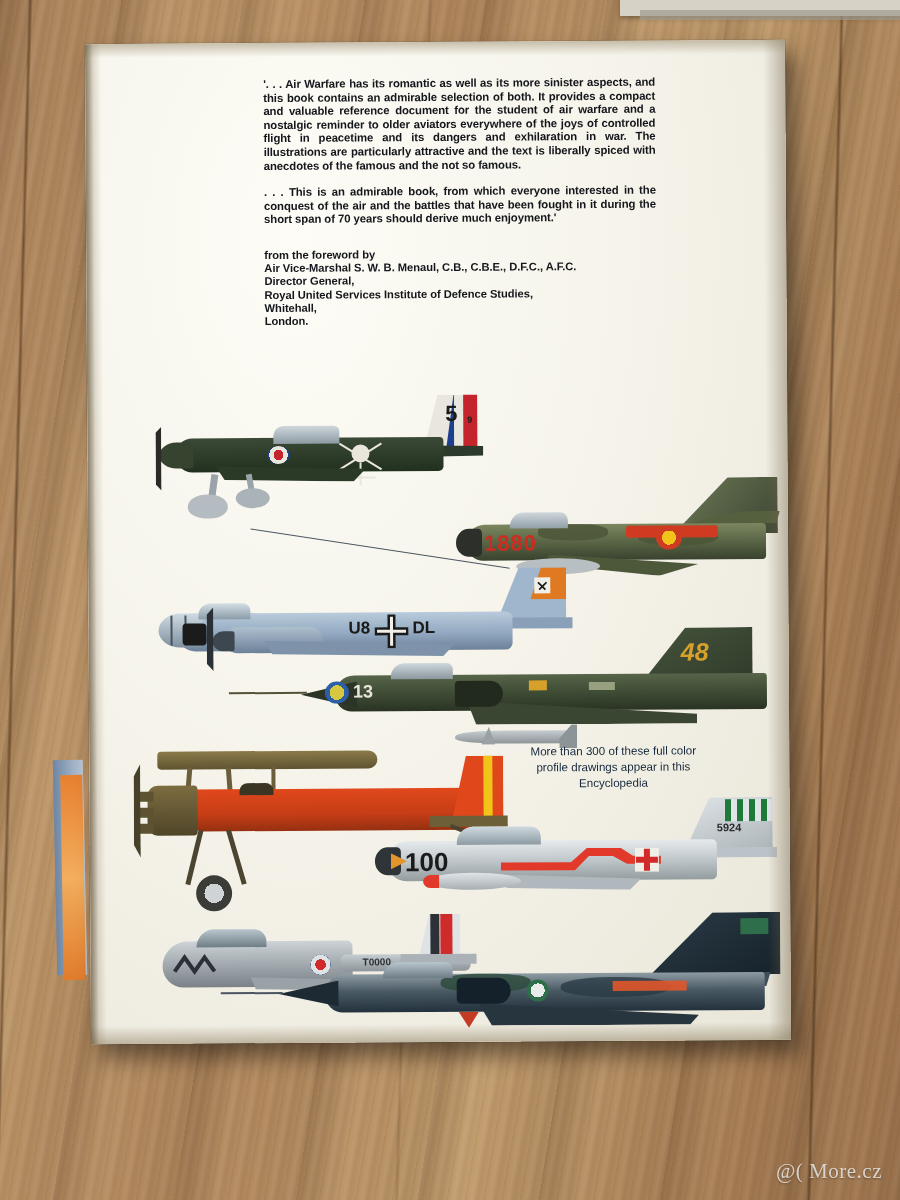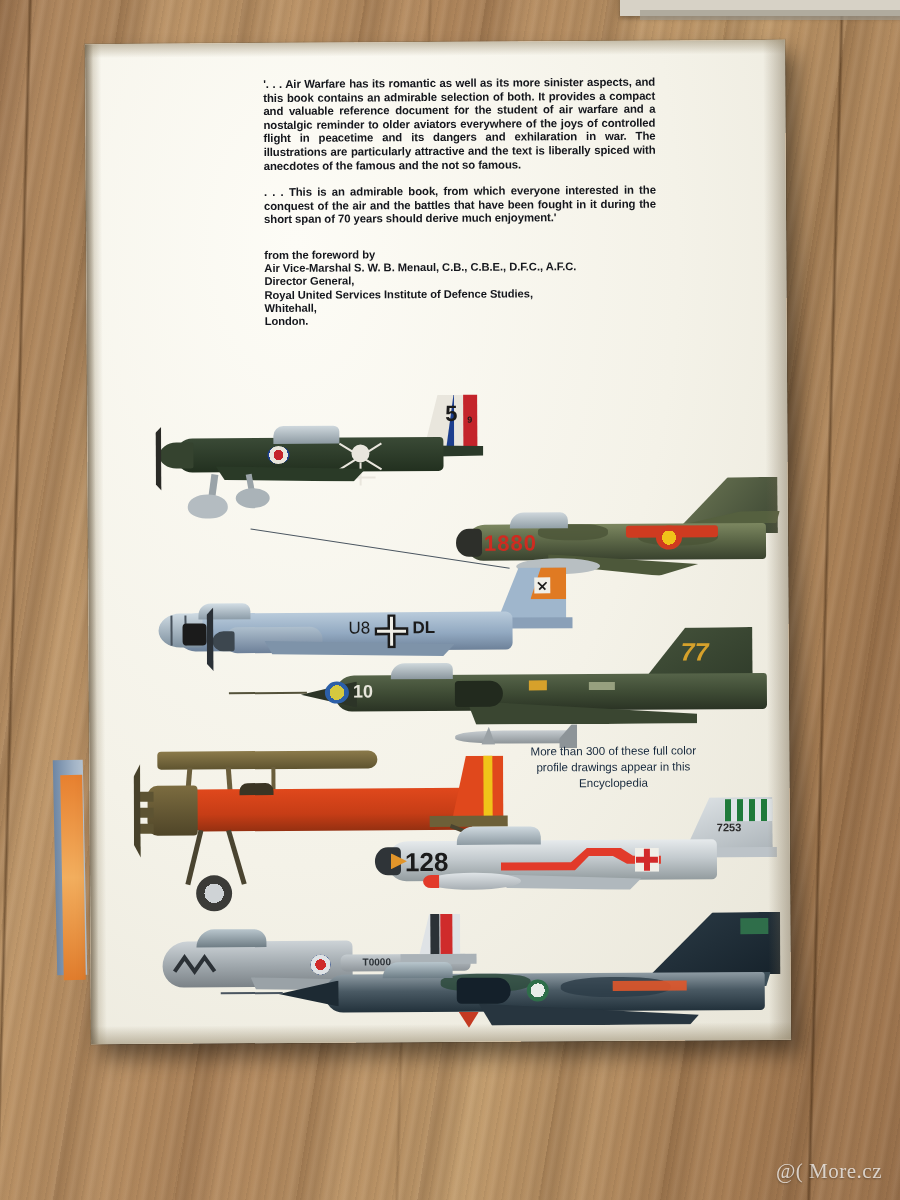--- a/index.html
+++ b/index.html
@@ -320,52 +320,52 @@
                     clip-path: polygon(0% 0%, 100% 26%, 94% 100%, 4% 82%);"></div>
 
         <div class="p-part" style="left:88px; top:62px; width:24px; height:22px; background:#1b1b1b; border-radius:4px;"></div>
 
         <div class="p-part" style="left:280px; top:54px; width:34px; height:34px;">
           <svg viewBox="0 0 34 34" width="34" height="34">
             <path d="M13 0h8v13h13v8H21v13h-8V21H0v-8h13z" fill="#1b1b1b"></path>
             <path d="M15.5 2.5h3v13h13v3h-13v13h-3v-13h-13v-3h13z" fill="#f0efe8"></path>
           </svg>
         </div>
-        <div class="p-part" style="left:254px; top:58px; color:#1b1b1b; font-size:17px; font-weight:400;">U8</div>
+        <div class="p-part" style="left:254px; top:58px; color:#1b1b1b; font-size:17px; font-weight:700;">U8</div>
         <div class="p-part" style="left:318px; top:58px; color:#1b1b1b; font-size:17px; font-weight:800;">DL</div>
 
         <div class="p-part" style="left:150px; top:8px; width:262px; height:44px;
                     border-top:1px solid #4a5560; transform: rotate(9deg); transform-origin: right center;"></div>
       </div>
 
       <div class="plane" style="left:140px; top:585px; width:560px; height:130px;">
 
         <div class="p-part" style="left:404px; top:2px; width:120px; height:66px; background:linear-gradient(150deg,#46543c,#2e3a29);
                     clip-path: polygon(0% 100%, 44% 0%, 100% 0%, 100% 100%);"></div>
-        <div class="p-part" style="left:452px; top:12px; color:#d6a12b; font-size:25px; font-weight:800; font-style:italic;">77</div>
+        <div class="p-part" style="left:452px; top:12px; color:#d6a12b; font-size:25px; font-weight:800; font-style:italic;">48</div>
 
         <div class="p-part" style="left:106px; top:48px; width:432px; height:36px;
                     background:linear-gradient(to bottom,#566449 0%,#3f4c35 50%,#2a3324 100%);
                     border-radius:34px 6px 8px 30px;"></div>
 
         <div class="p-part" style="left:72px; top:54px; width:56px; height:26px; background:#2c3427;
                     clip-path: polygon(0% 50%, 100% 0%, 100% 100%);"></div>
         <div class="p-part" style="left:0px; top:64px; width:78px; height:2px; background:#54523a;"></div>
 
         <div class="p-part" style="left:162px; top:36px; width:62px; height:16px;
                     background:linear-gradient(to bottom,#cfd8dc,#8b979e); border-radius:14px 6px 0 0;"></div>
 
         <div class="p-part" style="left:238px; top:74px; width:230px; height:24px; background:#3a4631;
                     clip-path: polygon(0% 0%, 100% 60%, 100% 100%, 4% 100%);"></div>
 
         <div class="p-part" style="left:226px; top:54px; width:48px; height:26px; background:#222a1e; border-radius:8px 30px 30px 8px;"></div>
 
         <div class="p-part" style="left:96px; top:54px; width:24px; height:22px; border-radius:50%;
                     background: radial-gradient(circle, #d6c93f 0 45%, #2c5fa8 45% 100%);"></div>
-        <div class="p-part" style="left:124px; top:54px; color:#e8e6dc; font-size:18px; font-weight:800;">10</div>
+        <div class="p-part" style="left:124px; top:54px; color:#e8e6dc; font-size:18px; font-weight:800;">13</div>
 
         <div class="p-part" style="left:300px; top:54px; width:18px; height:10px; background:#d6a12b;"></div>
         <div class="p-part" style="left:360px; top:56px; width:26px; height:8px; background:#97a07f;"></div>
 
         <div class="p-part" style="left:226px; top:104px; width:120px; height:13px; background:linear-gradient(to bottom,#c6ccd0,#8d9498);
                     border-radius:50% 8px 8px 50%;"></div>
         <div class="p-part" style="left:330px; top:98px; width:18px; height:24px; background:#8d9498;
                     clip-path: polygon(0% 60%, 70% 0%, 100% 0%, 100% 100%, 0% 100%);"></div>
         <div class="p-part" style="left:252px; top:100px; width:14px; height:18px; background:#9aa1a5;
                     clip-path: polygon(0% 100%, 55% 0%, 100% 100%);"></div>
@@ -412,39 +412,39 @@
 
       <div id="artwork-caption">More than 300 of these full color profile drawings appear in this Encyclopedia</div>
 
       <div class="plane" style="left:215px; top:755px; width:480px; height:110px;">
 
         <div class="p-part" style="left:378px; top:2px; width:90px; height:58px;
                     background:linear-gradient(160deg,#dfe4e7,#aab2b7);
                     clip-path: polygon(0% 100%, 30% 0%, 100% 0%, 100% 100%);"></div>
         <div class="p-part" style="left:420px; top:4px; width:48px; height:22px;
                     background: repeating-linear-gradient(90deg,#1f7a3a 0 6px,#dfe4e7 6px 12px);"></div>
-        <div class="p-part" style="left:412px; top:26px; color:#2b2b2b; font-size:11px; font-weight:700;">7253</div>
+        <div class="p-part" style="left:412px; top:26px; color:#2b2b2b; font-size:11px; font-weight:700;">5924</div>
         <div class="p-part" style="left:386px; top:52px; width:86px; height:10px; background:#bcc3c8;"></div>
 
         <div class="p-part" style="left:82px; top:44px; width:330px; height:40px;
                     background:linear-gradient(to bottom,#e6eaec 0%,#c3cace 46%,#939c9f 100%);
                     border-radius:32px 8px 8px 30px;"></div>
 
         <div class="p-part" style="left:70px; top:50px; width:26px; height:28px; background:#2f3438; border-radius:60% 20% 20% 60%;"></div>
 
         <div class="p-part" style="left:152px; top:30px; width:84px; height:18px;
                     background:linear-gradient(to bottom,#cfd9df,#8e9ba3); border-radius:16px 10px 0 0;"></div>
 
         <div class="p-part" style="left:196px; top:48px; width:160px; height:30px;">
           <svg viewBox="0 0 160 30" width="160" height="30">
             <path d="M0 18 L70 18 L86 4 L120 4 L132 12 L160 12 L160 20 L126 20 L112 12 L88 12 L74 26 L0 26 Z" fill="#e23a2a"></path>
           </svg>
         </div>
 
-        <div class="p-part" style="left:100px; top:50px; color:#1b1b1b; font-size:26px; font-weight:800;">128</div>
+        <div class="p-part" style="left:100px; top:50px; color:#1b1b1b; font-size:26px; font-weight:800;">100</div>
         <div class="p-part" style="left:86px; top:56px; width:16px; height:16px; background:#e2952a;
                     clip-path: polygon(0% 0%, 100% 50%, 0% 100%);"></div>
 
         <div class="p-part" style="left:330px; top:52px; width:24px; height:24px;">
           <svg viewBox="0 0 24 24" width="24" height="24">
             <rect width="24" height="24" fill="#f0efe8"></rect>
             <path d="M9 1h6v8h8v6h-8v8H9v-8H1V9h8z" fill="#d22a2a"></path>
           </svg>
         </div>
 

